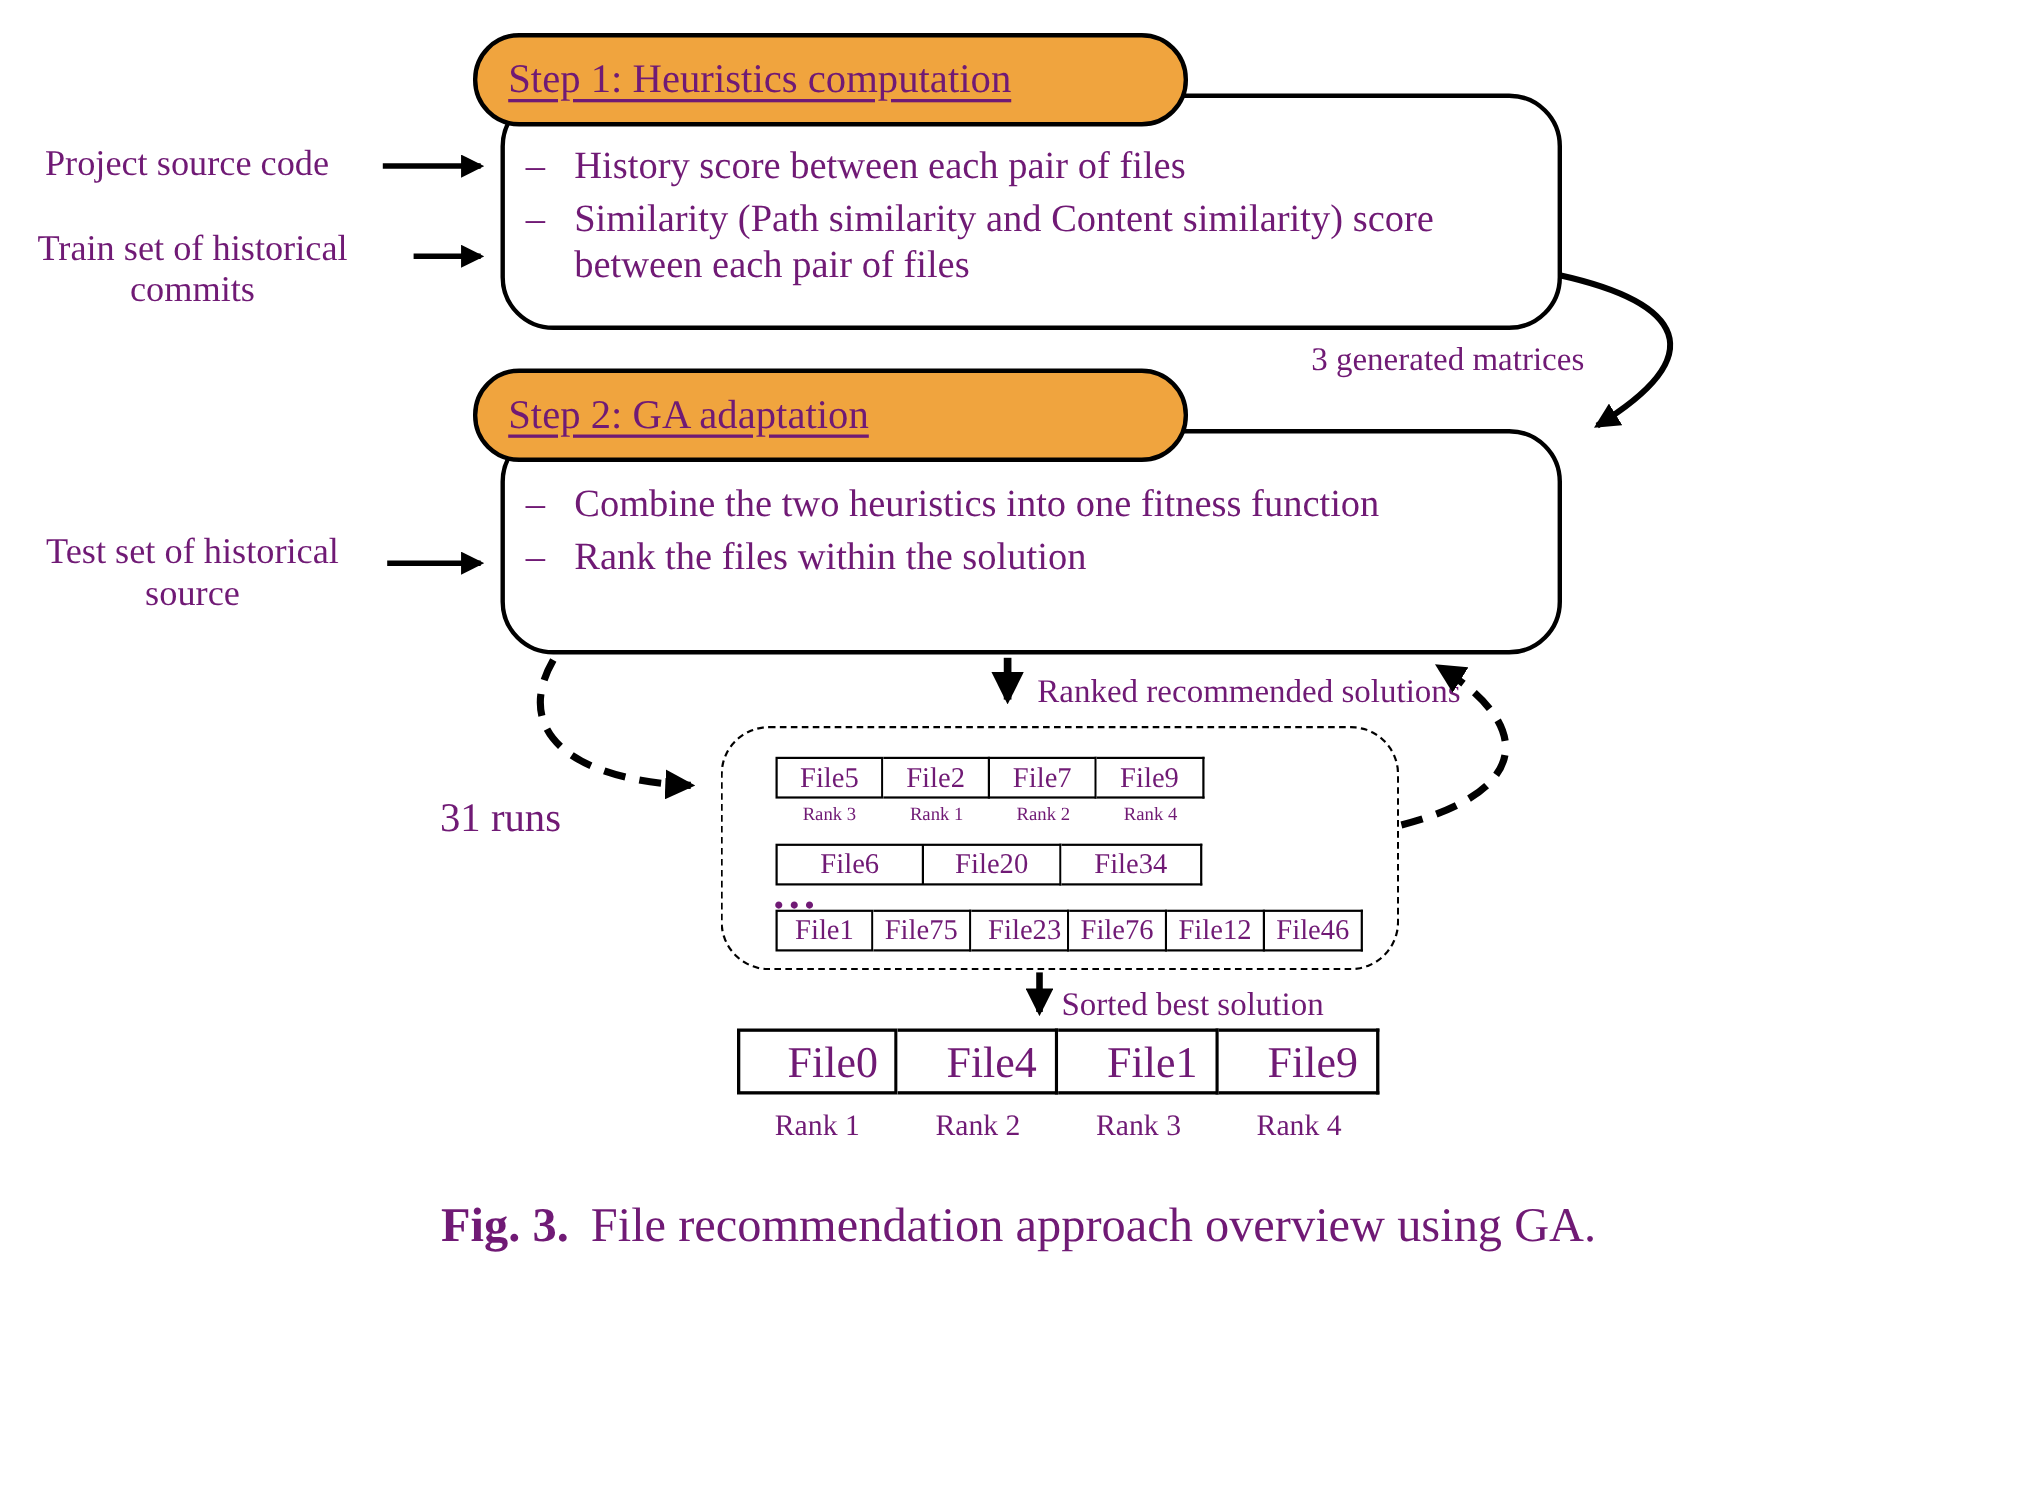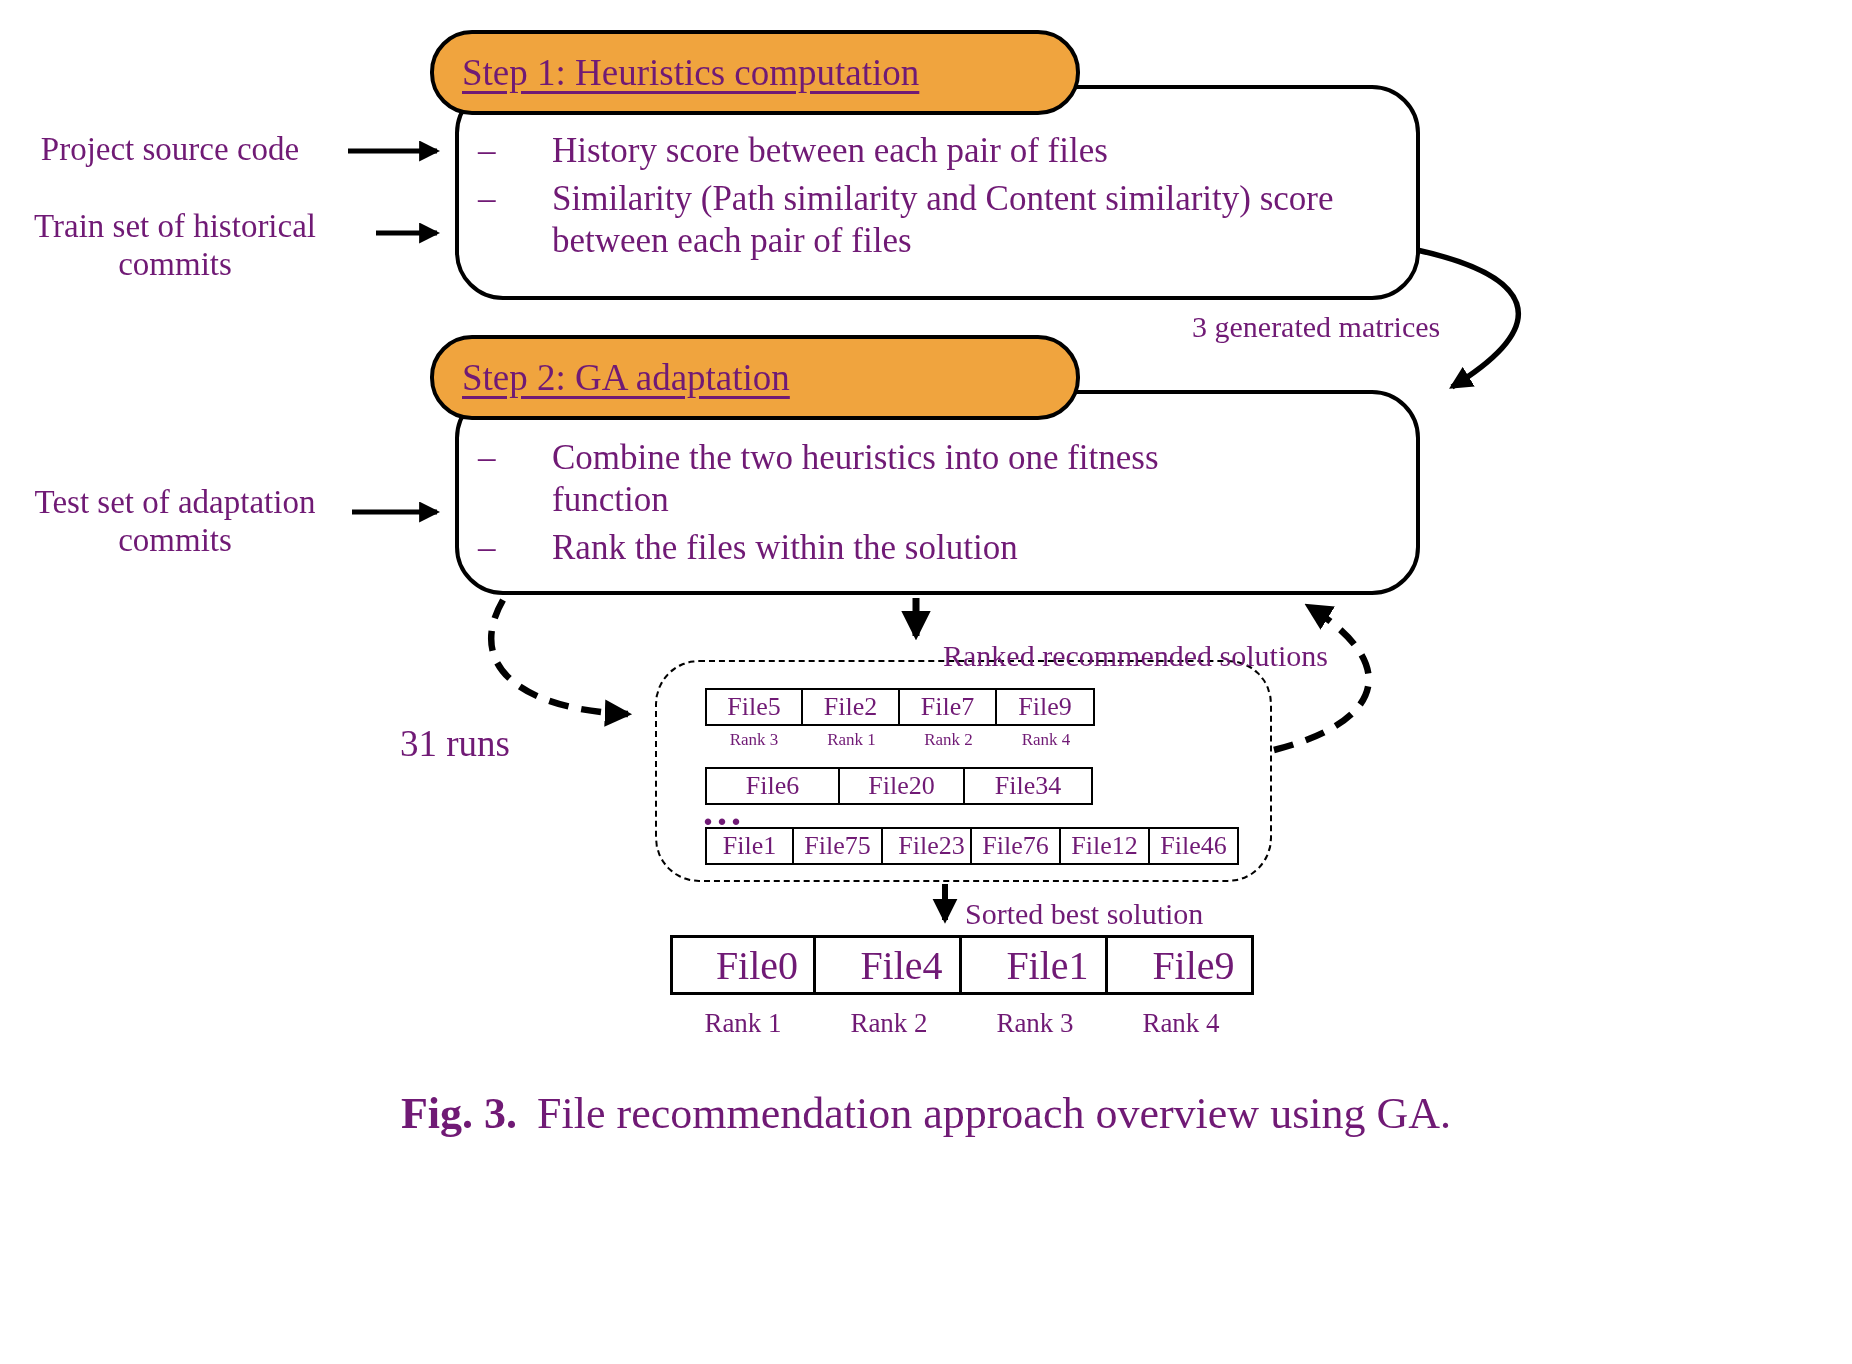--- a/index.html
+++ b/index.html
@@ -19,21 +19,21 @@
     border-radius:42px; z-index:3; box-sizing:border-box;
     display:flex; align-items:center; padding:0 28px;
   }
   .steptab .step-title {
     font-size:37px; text-decoration:underline; text-underline-offset:6px;
     text-decoration-thickness:2.5px; white-space:nowrap;
   }
   .bullets { position:absolute; z-index:4; }
   .bullet { display:flex; font-size:35px; line-height:1.2; margin-bottom:6px; }
   .bullet .dash { width:44px; flex:none; }
-  .bullet .btext { flex:1;margin-left:30px; }
+  .bullet .btext { flex:1; }
 
   
   .input-label {
     position:absolute; font-size:33px; line-height:1.16; text-align:center; z-index:4;
   }
 
   .small-label { position:absolute; font-size:30px; z-index:4; white-space:nowrap; }
   .runs-label { position:absolute; font-size:37px; z-index:4; white-space:nowrap; }
 
   
@@ -95,40 +95,40 @@
       <span class="btext">History score between each pair of files</span>
     </div>
     <div class="bullet">
       <span class="dash">–</span>
       <span class="btext">Similarity (Path similarity and Content similarity) score between each pair of files</span>
     </div>
   </div>
 
   <div class="input-label" style="left:10px; top:130px; width:320px;">Project source code</div>
   <div class="input-label" style="left:0px; top:207px; width:350px;">Train set of historical commits</div>
-  <div class="input-label" style="left:5px; top:483px; width:340px;">Test set of adaptation commits</div>
+  <div class="input-label" style="left:5px; top:483px; width:340px;">Test set of historical source</div>
 
   <div class="small-label" style="left:1192px; top:310px;font-family:Liberation Serif, serif;">3 generated matrices</div>
 
   <div class="stepbox" style="left:455px; top:390px; width:965px; height:205px;"></div>
   <div class="steptab" style="left:430px; top:335px; width:650px; height:85px;">
     <span class="step-title">Step 2: GA adaptation</span>
   </div>
   <div class="bullets" style="left:478px; top:437px; width:790px;">
     <div class="bullet">
       <span class="dash">–</span>
       <span class="btext">Combine the two heuristics into one fitness function</span>
     </div>
     <div class="bullet">
       <span class="dash">–</span>
       <span class="btext">Rank the files within the solution</span>
     </div>
   </div>
 
-  <div class="small-label" style="left:943px; top:612px;margin-top:27px;">Ranked recommended solutions</div>
+  <div class="small-label" style="left:943px; top:612px;">Ranked recommended solutions</div>
 
   <div class="runs-label" style="left:400px; top:722px;">31 runs</div>
 
   <div class="dashed-container"></div>
 
   <div class="ftable sm" style="left:705px; top:688px;">
     <div class="cell" style="width:98px;">File5</div>
     <div class="cell" style="width:97px;">File2</div>
     <div class="cell" style="width:97px;">File7</div>
     <div class="cell" style="width:98px;">File9</div>

